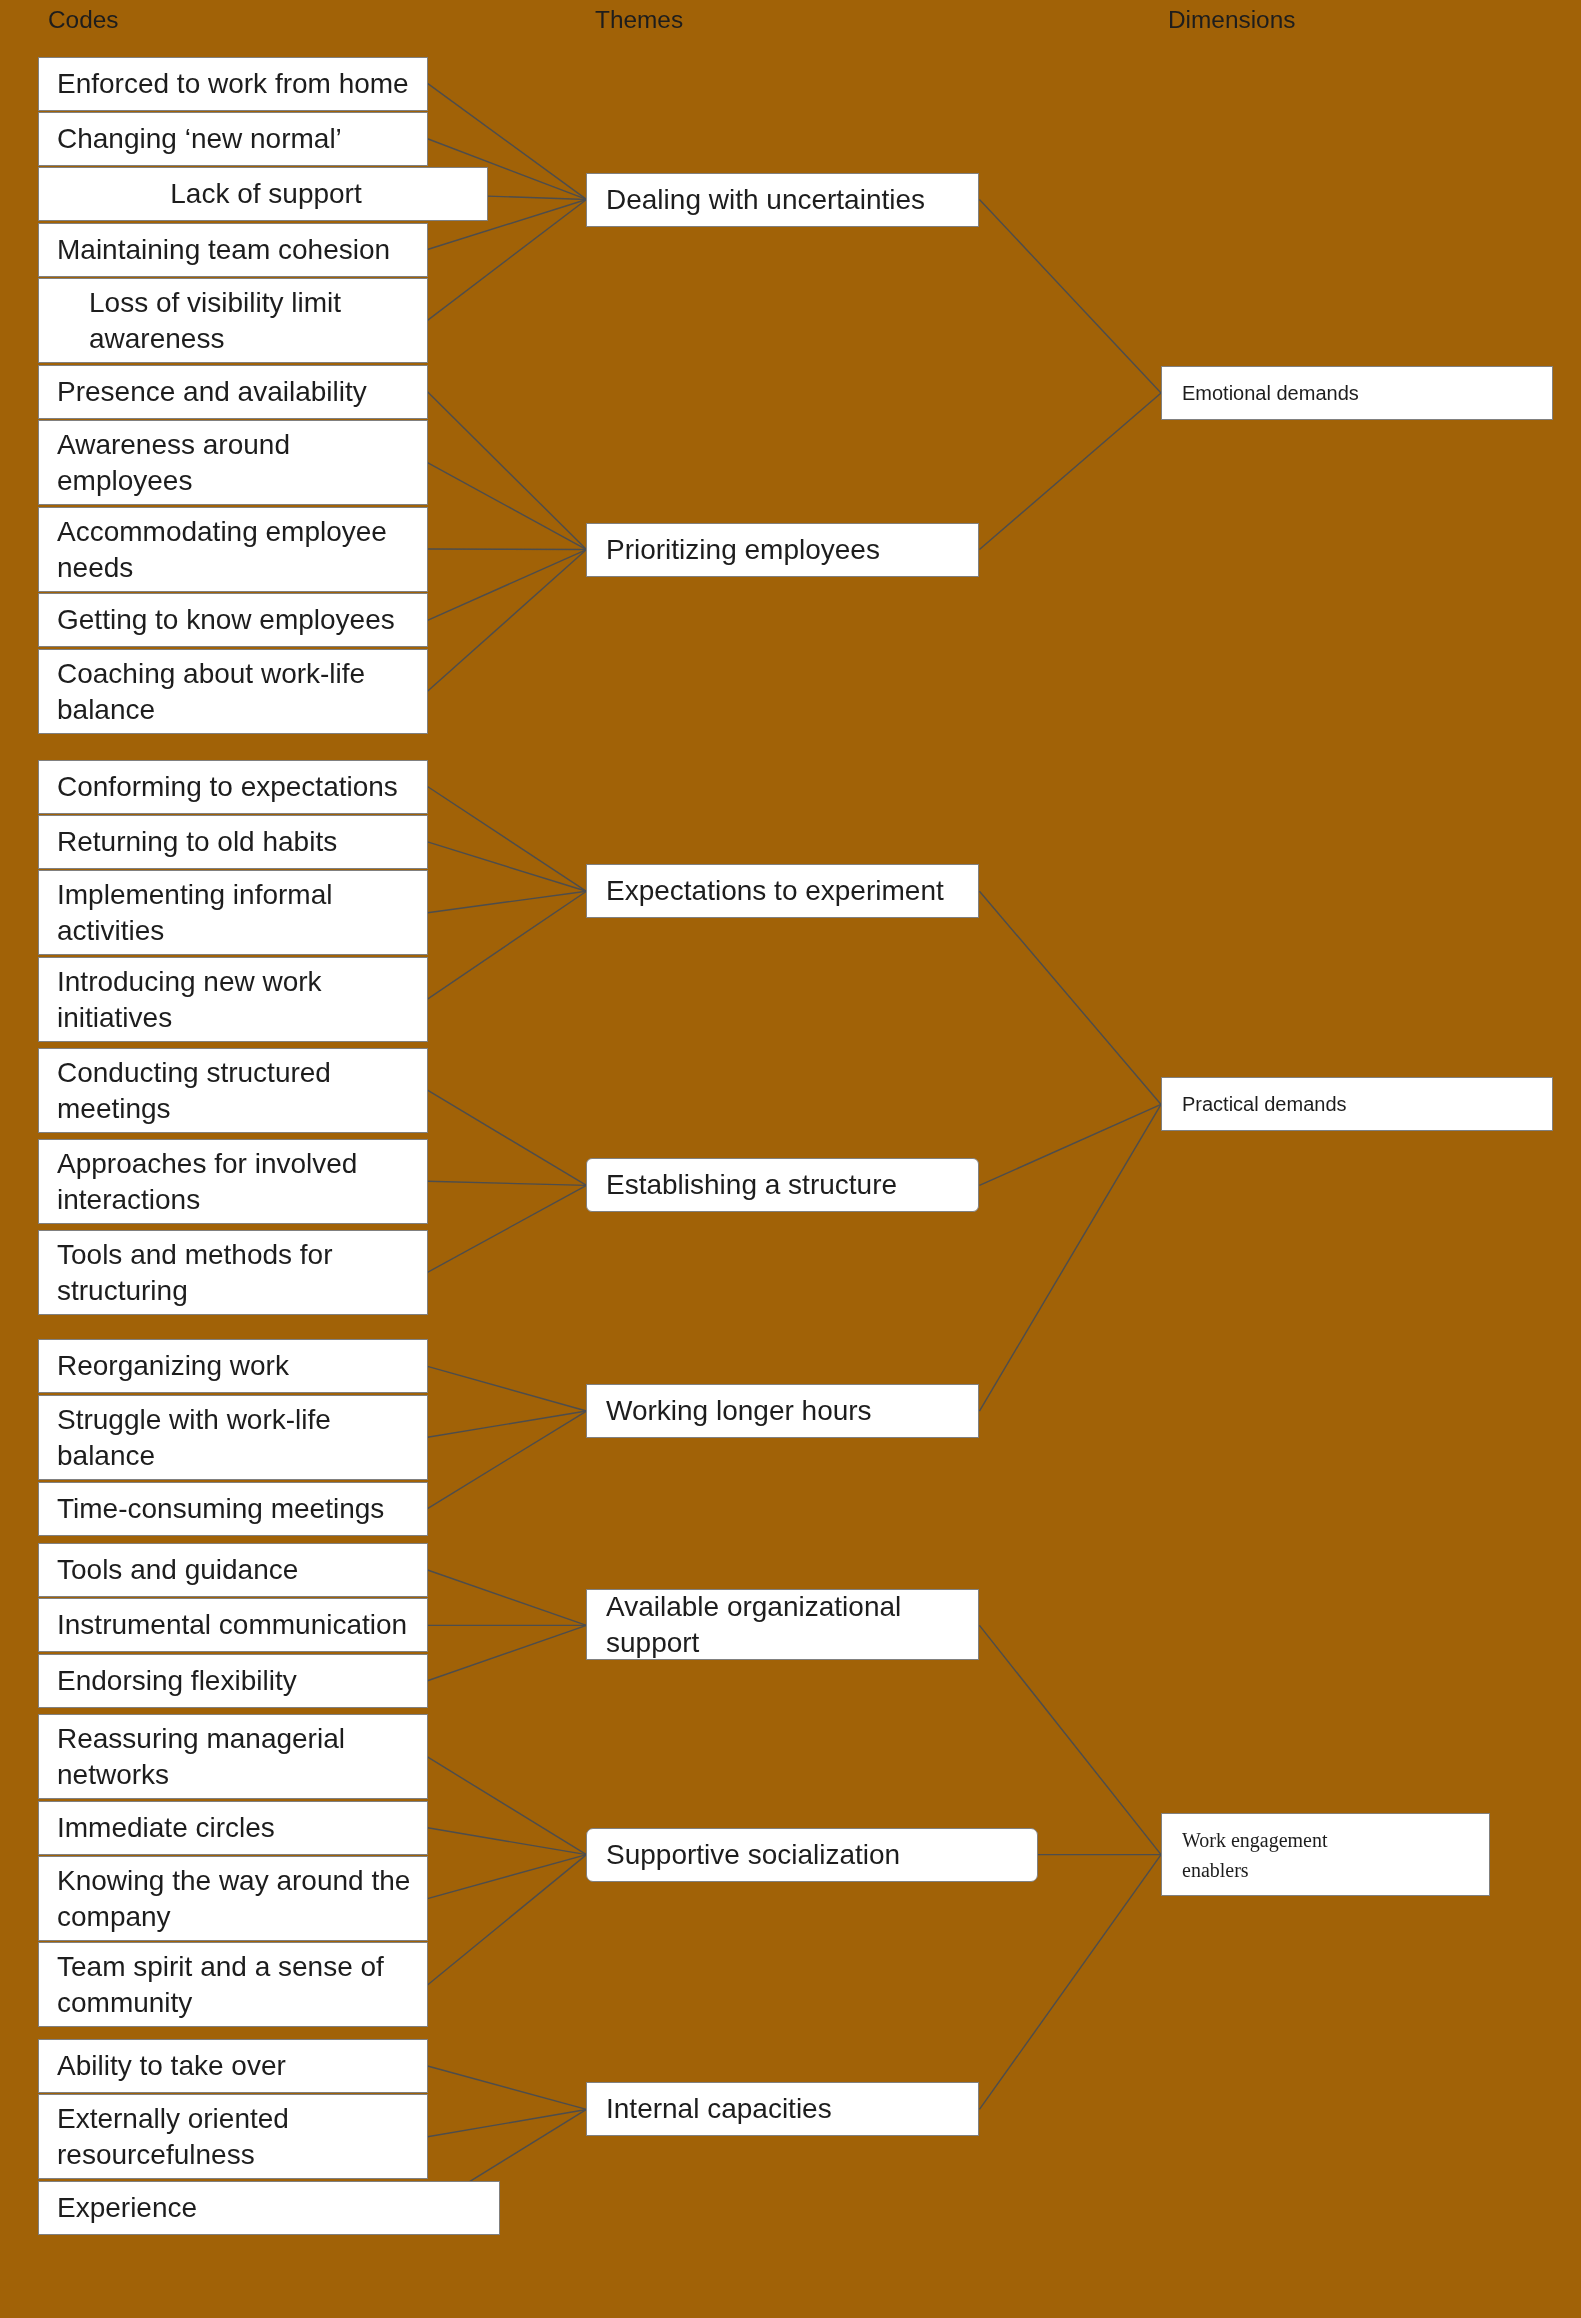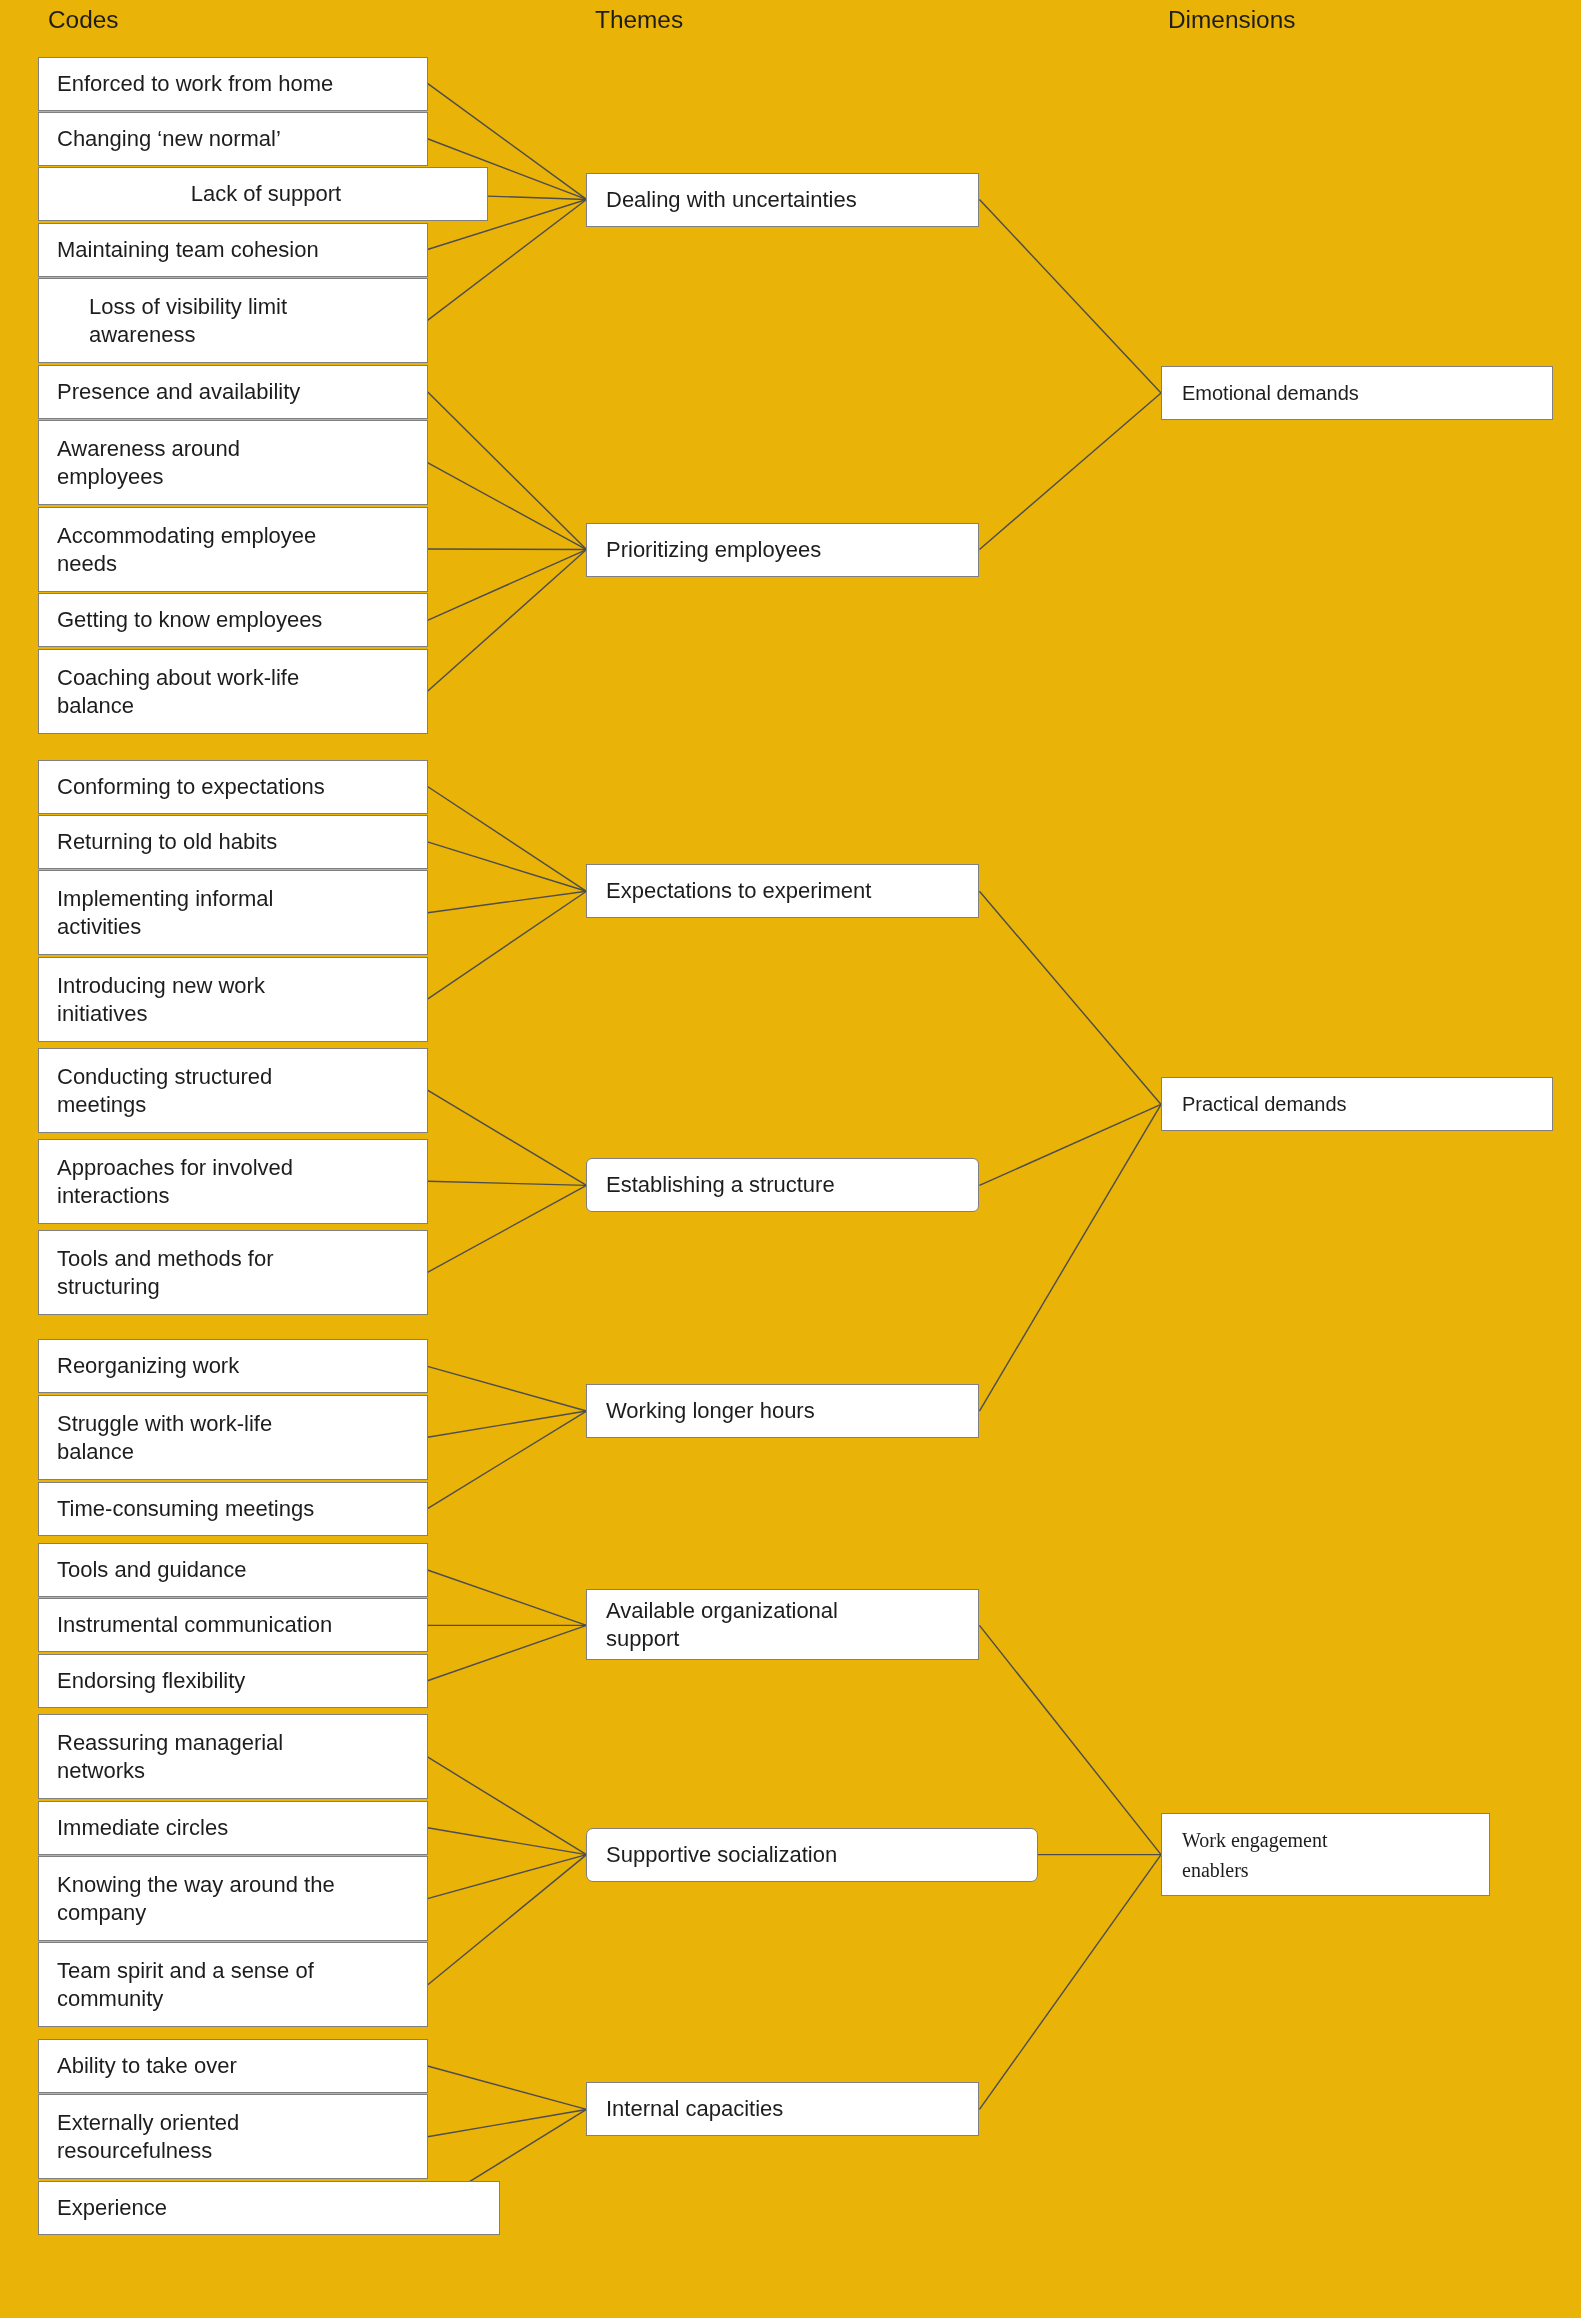--- a/index.html
+++ b/index.html
@@ -4,21 +4,21 @@
 <style>
   html, body {
     margin: 0;
     padding: 0;
     background: #ffffff;
   }
   #page {
     position: relative;
     width: 1582px;
     height: 2319px;
-    background: #eab308;
+    background: #a16207;
     font-family: "Liberation Sans", sans-serif;
     overflow: hidden;
   }
   #edges {
     position: absolute;
     left: 0;
     top: 0;
     width: 1582px;
     height: 2319px;
     pointer-events: none;
@@ -33,21 +33,21 @@
   .node {
     position: absolute;
     box-sizing: border-box;
     background: #ffffff;
     border: 1.8px solid #808080;
     display: flex;
     align-items: center;
   }
   .node .label {
     display: block;
-    font-size: 22px;
+    font-size: 28px;
     line-height: 1.26;
     color: #1d1d1d;
     padding: 0 12px 0 16.7px;
     white-space: pre-line;
   }
   .node.code .label { padding-left: 18px; }
   .node.theme .label { padding-left: 19px; }
   .node.dimension .label { padding-left: 20px; }
   .node.dimension .label { font-size: 20px; line-height: 1.5; }
 </style>

